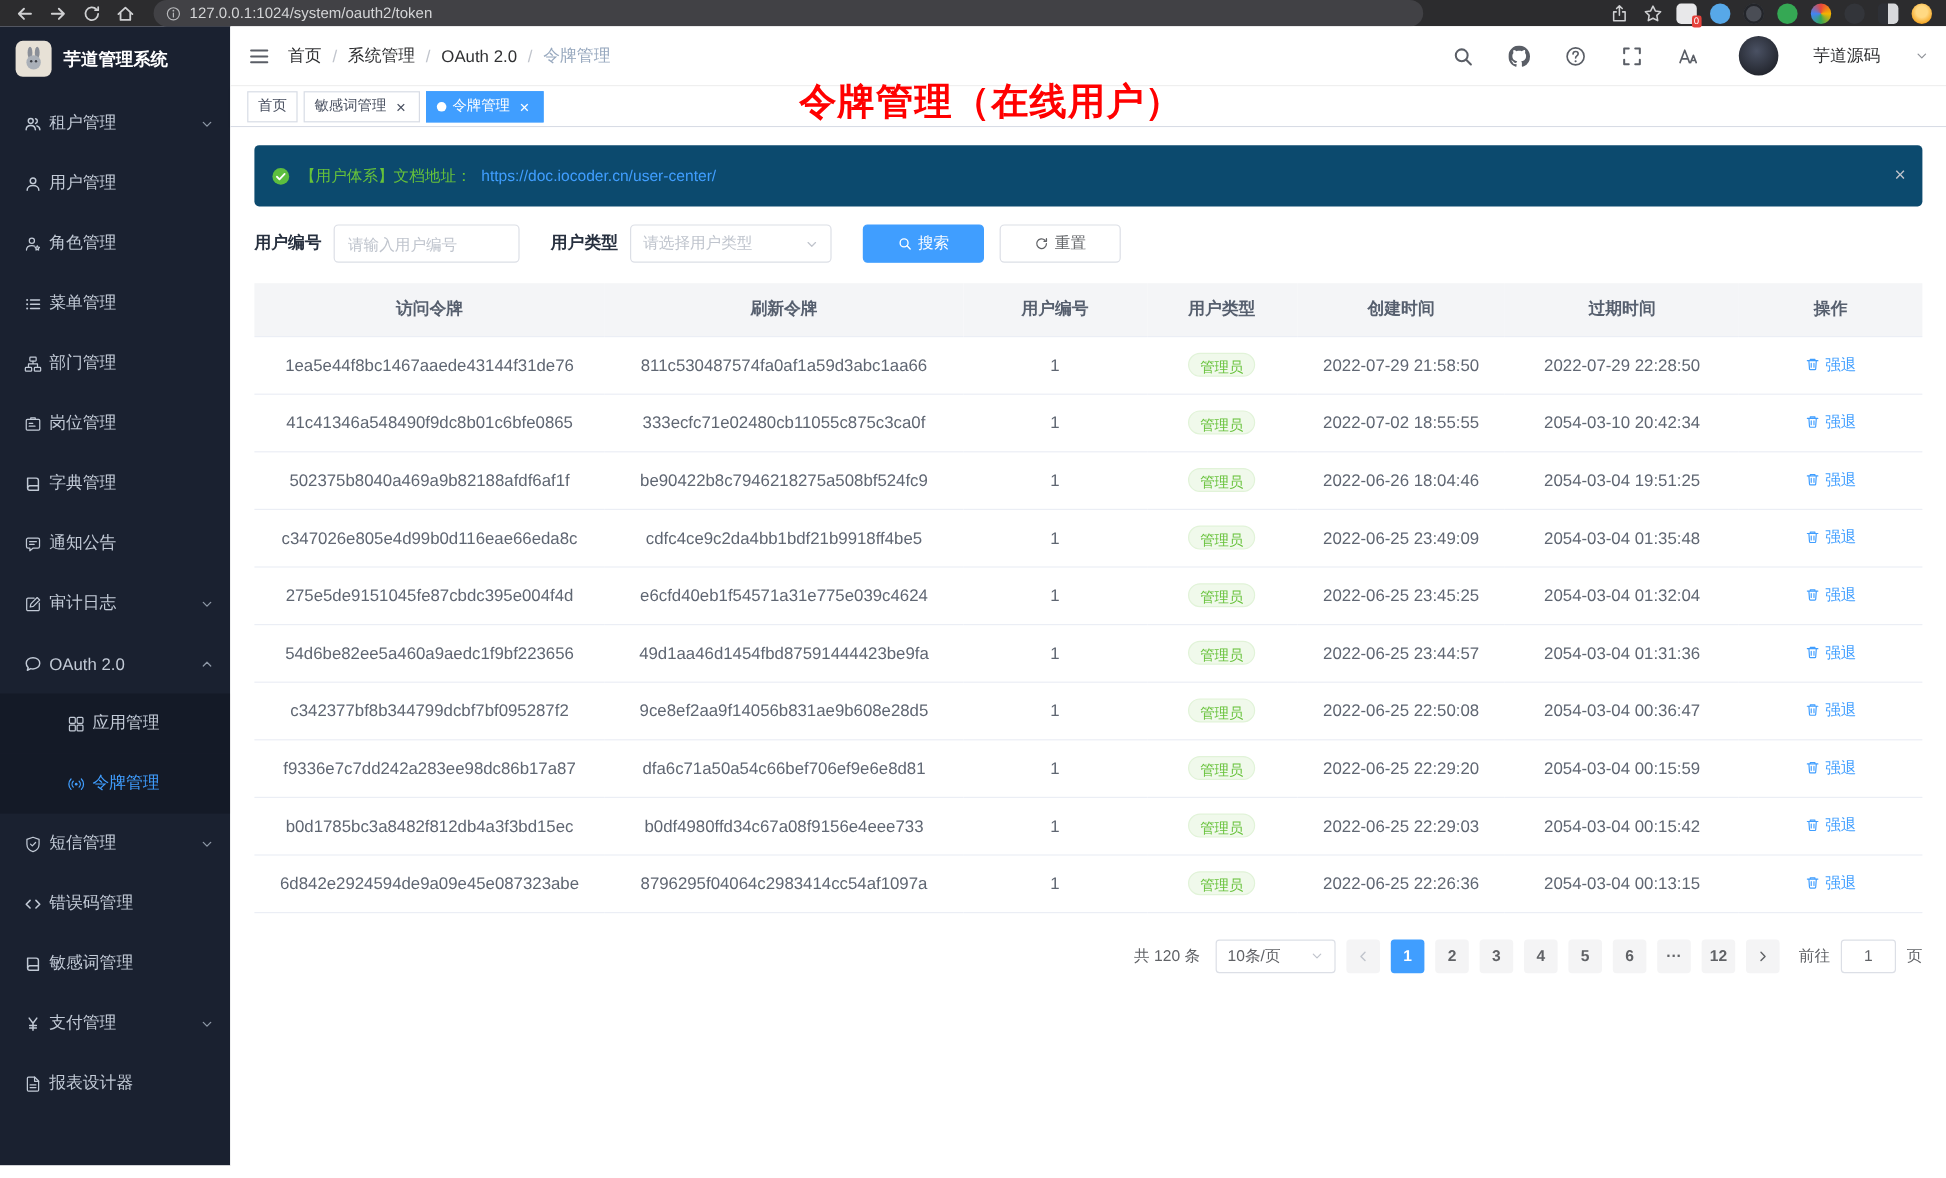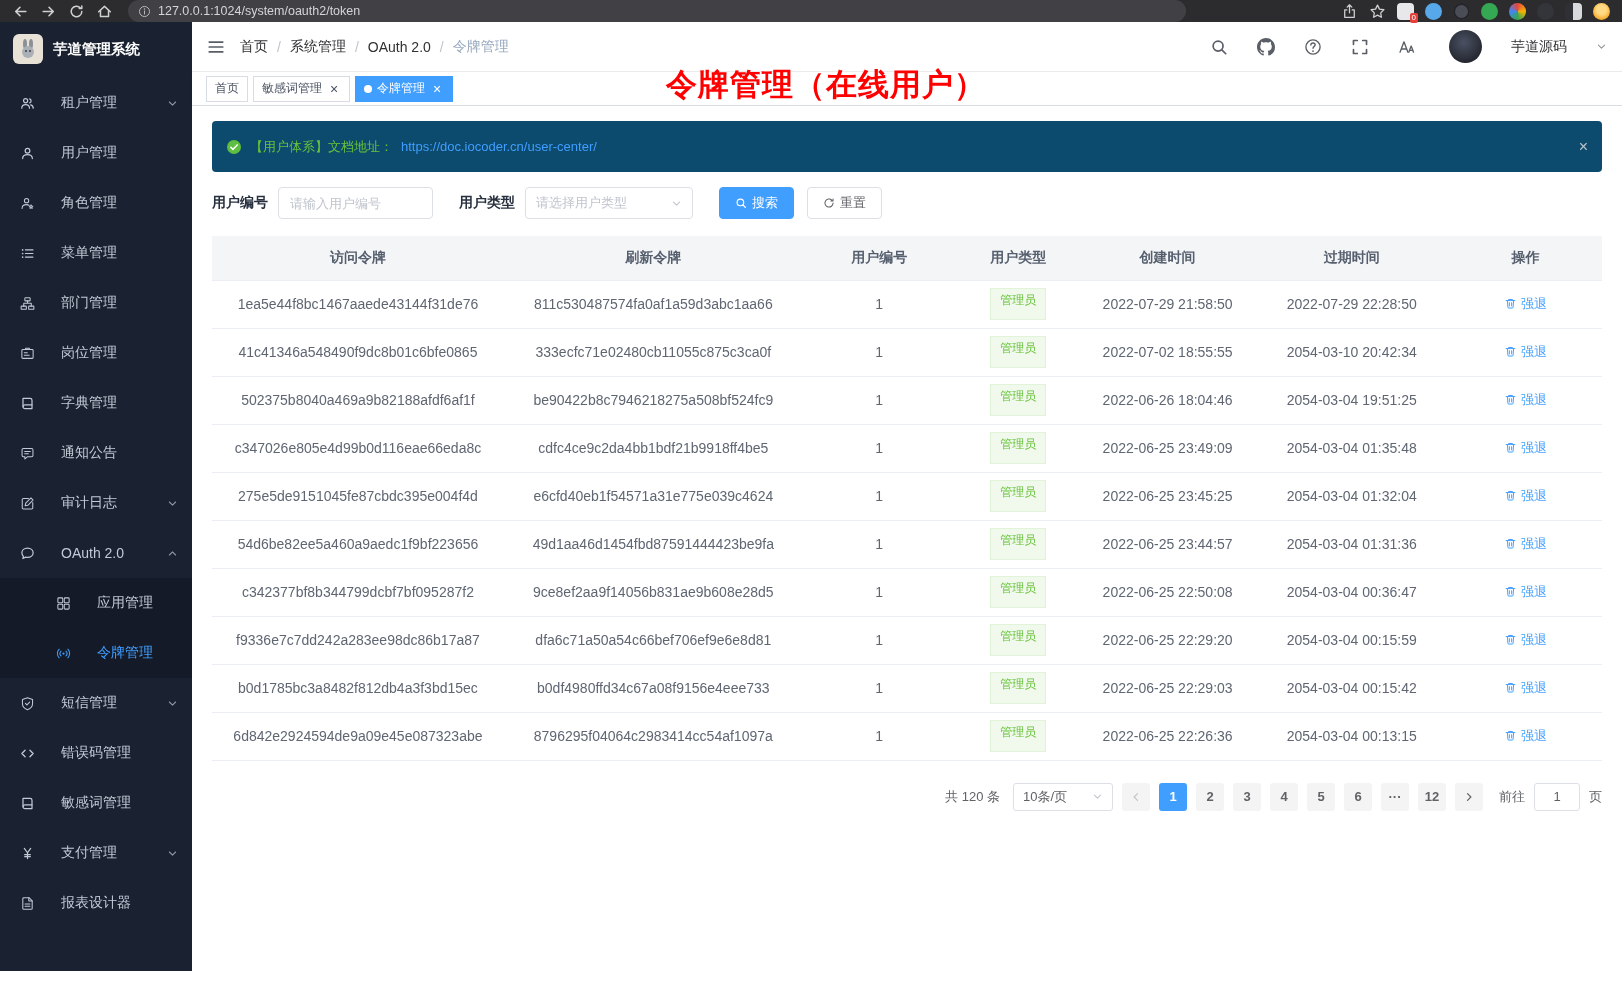--- a/index.html
+++ b/index.html
@@ -27,21 +27,21 @@
 .c-avatar{background:radial-gradient(circle at 50% 40%,#ffd983 0 35%,#f5a623 75%)}
 
 
 .app{display:flex;height:949px}
 .sidebar{width:192px;background:#1a2130;flex-shrink:0;display:flex;flex-direction:column}
 .logo-row{height:54px;display:flex;align-items:center;gap:10px;padding:0 13px;cursor:pointer;flex-shrink:0}
 .logo-img{width:30px;height:30px;border-radius:6px;background:#e7e1d6;display:flex;align-items:center;justify-content:center;overflow:hidden}
 .logo-img svg{width:24px;height:24px}
 .logo-title{color:#fff;font-size:14.5px;font-weight:700;white-space:nowrap}
 .menu{flex:1;padding-top:2px;overflow:hidden}
-.menu-item{height:50px;display:flex;align-items:center;gap:26px;padding:0 14px 0 20px;color:#c2cad6;font-size:14px;cursor:pointer;white-space:nowrap}
+.menu-item{height:50px;display:flex;align-items:center;gap:6px;padding:0 14px 0 20px;color:#c2cad6;font-size:14px;cursor:pointer;white-space:nowrap}
 .menu-item.child{padding-left:56px;background:#141a27}
 .menu-item.active{color:#409eff}
 .mi-icon{width:15px;height:15px;flex-shrink:0}
 .mi-label{flex:1}
 .mi-arrow{width:11px;height:11px;color:#8d97a5}
 
 
 .main{flex:1;display:flex;flex-direction:column;min-width:0;background:#fff}
 .navbar{height:50px;display:flex;align-items:center;padding:0 15px;border-bottom:1px solid #ececec;background:#fff;flex-shrink:0}
 .hamburger{width:18px;height:18px;color:#5a5e66;cursor:pointer}
@@ -72,29 +72,29 @@
 .alert-close{margin-left:auto;color:#c0c4cc;font-size:16px;cursor:pointer;line-height:1}
 
 .filter{display:flex;align-items:center;margin-top:15px}
 .f-group{display:flex;align-items:center;margin-right:26px}
 .f-label{font-size:14px;font-weight:700;color:#27303f;margin-right:10px;white-space:nowrap}
 .f-input{width:155px;height:32px;border:1px solid #dcdfe6;border-radius:4px;padding:0 11px;font-size:13px;color:#606266;outline:none;font-family:inherit}
 .f-input::placeholder{color:#bfc4cd}
 .f-select{width:168px;height:32px;border:1px solid #dcdfe6;border-radius:4px;display:flex;align-items:center;justify-content:space-between;padding:0 10px;cursor:pointer;background:#fff}
 .f-placeholder{font-size:13px;color:#bfc4cd}
 .sel-caret{width:11px;height:11px;color:#c0c4cc}
-.btn{height:32px;border-radius:4px;display:inline-flex;align-items:center;gap:5px;padding:0 15px;font-size:13px;cursor:pointer;font-family:inherit}
+.btn{height:32px;border-radius:4px;display:inline-flex;align-items:center;gap:5px;padding:0 28px;font-size:13px;cursor:pointer;font-family:inherit}
 .btn.primary{background:#409eff;border:1px solid #409eff;color:#fff;margin-right:13px}
 .btn.plain{background:#fff;border:1px solid #dcdfe6;color:#606266}
 .btn-ic{width:12px;height:12px}
 
 .data-table{width:100%;border-collapse:collapse;margin-top:17px;table-layout:fixed}
 .data-table th{height:44px;background:#f4f5f7;color:#565f6e;font-size:14px;font-weight:700;border-bottom:1px solid #ebeef5;text-align:center}
 .data-table td{height:48px;color:#5f6672;font-size:14px;text-align:center;border-bottom:1px solid #ebeef5;white-space:nowrap;overflow:hidden;text-overflow:ellipsis}
-.tag-success{display:inline-block;min-width:46px;padding:0 9px;height:32px;line-height:22px;background:#f0f9eb;border:1px solid #e1f3d8;color:#67c23a;border-radius:0;font-size:12px}
+.tag-success{display:inline-block;min-width:46px;padding:0 9px;height:20px;line-height:22px;background:#f0f9eb;border:1px solid #e1f3d8;color:#67c23a;border-radius:11px;font-size:12px}
 .action-link{color:#409eff;font-size:13px;display:inline-flex;align-items:center;gap:4px;cursor:pointer}
 .act-ic{width:13px;height:13px}
 
 .pagination{display:flex;align-items:center;justify-content:flex-end;gap:9px;margin-top:22px;font-size:13px;color:#606266}
 .pg-total{margin-right:4px}
 .pg-size{width:100px;height:28px;border:1px solid #dcdfe6;border-radius:3px;display:flex;align-items:center;justify-content:space-between;padding:0 9px;cursor:pointer}
 .pager{display:flex;gap:9px}
 .page-btn{min-width:28px;height:28px;padding:0 5px;background:#f4f4f5;border-radius:3px;display:inline-flex;align-items:center;justify-content:center;font-size:13px;font-weight:600;color:#606266;cursor:pointer}
 .page-btn.active{background:#409eff;color:#fff}
 .page-btn.disabled{color:#c0c4cc}

